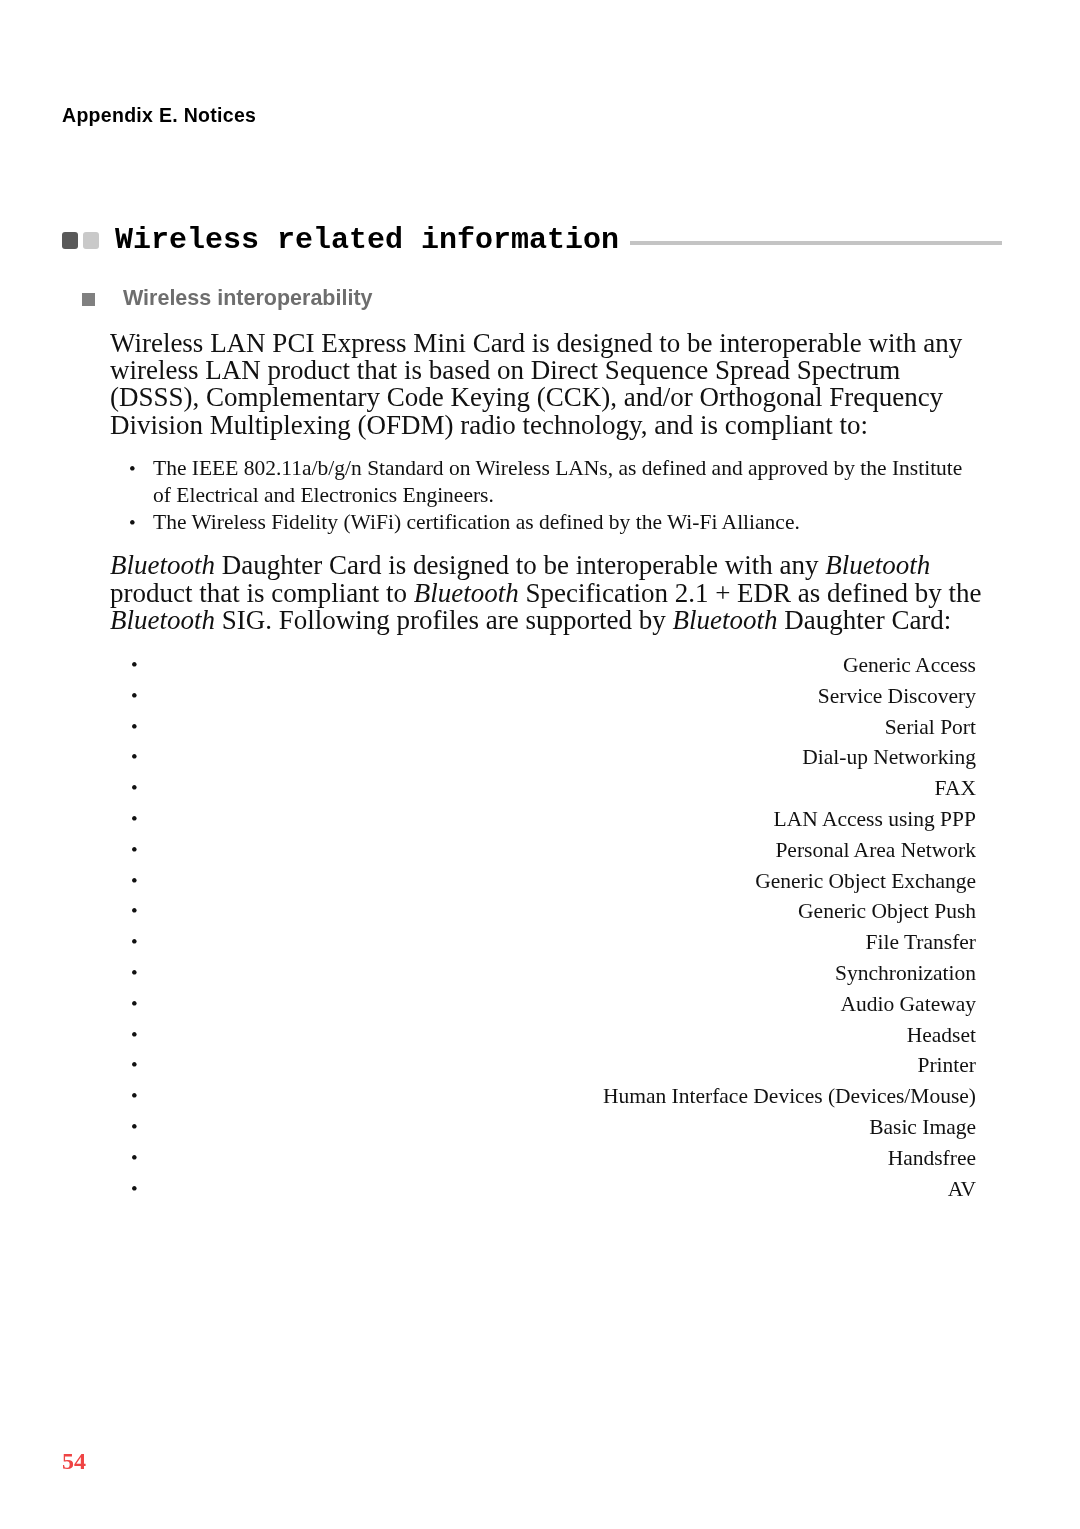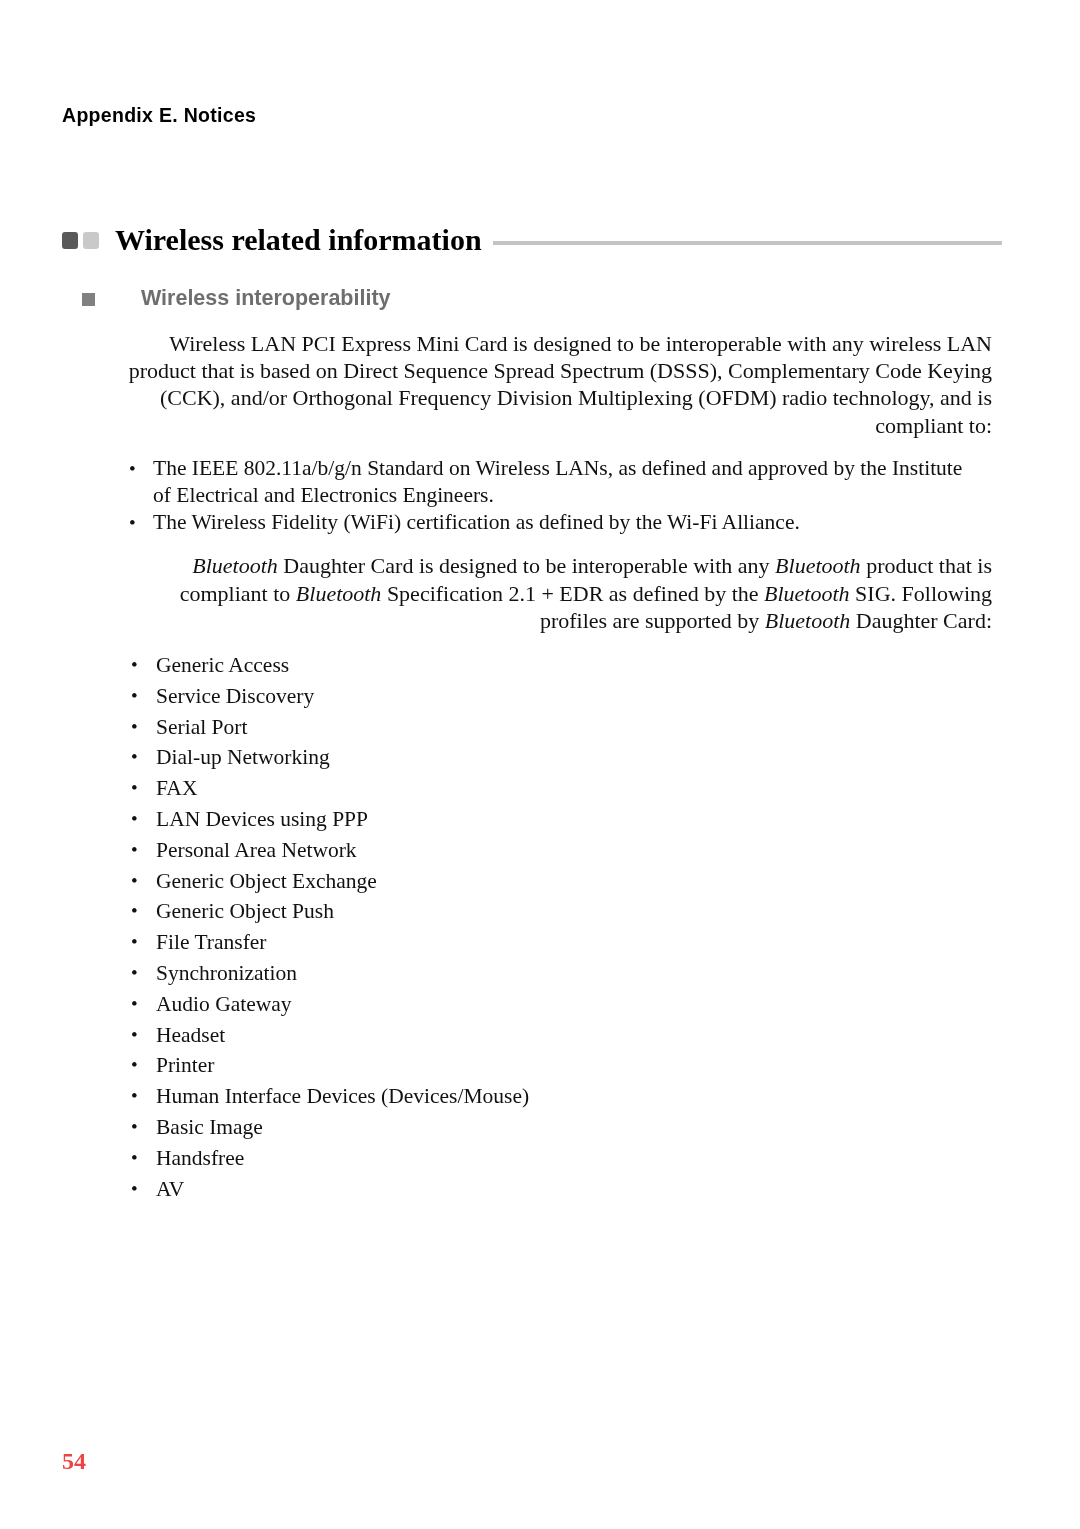--- a/index.html
+++ b/index.html
@@ -46,21 +46,21 @@
   .sq {
     width: 16px;
     height: 17px;
     border-radius: 3px;
     flex: 0 0 auto;
   }
   .sq-dark { background: #595959; }
   .sq-light { background: #c9c9c9; margin-left: 5px; }
 
   .title-text {
-    font-family: Liberation Serif, serif;
+    font-family: Liberation Mono, monospace;
     font-weight: bold;
     font-size: 30px;
     line-height: 30px;
     color: #000000;
     margin-left: 16px;
     white-space: nowrap;
   }
   .title-rule {
     flex: 1 1 auto;
     height: 4px;
@@ -69,21 +69,20 @@
     margin-top: 6px;
   }
 
   
   .subhead {
     position: absolute;
     left: 82px;
     top: 286px;
     display: flex;
     align-items: flex-start;
-    gap: 18px;
   }
   .subhead-bullet {
     width: 13px;
     height: 13px;
     background: #808080;
     margin-top: 7px;
     flex: 0 0 auto;
   }
   .subhead-text {
     font-family: "Liberation Sans", sans-serif;
@@ -97,23 +96,23 @@
   
   .body-area {
     position: absolute;
     left: 110px;
     top: 330px;
     width: 882px;
   }
 
   p.para {
     margin: 0;
-    font-size: 22px;
+    font-size: 27px;
     line-height: 27.2px;
-    text-align: right;
+    text-align: left;
     color: #111111;
     font-family: Liberation Serif, serif;
   }
 
   .gap-after-para { margin-top: 7px; }
 
   ul.blist {
     list-style: none;
     margin: 16px;
     padding: 0;
@@ -131,20 +130,21 @@
     left: 3px;
     top: 0;
     font-size: 19px;
     line-height: 27.2px;
     color: #111111;
   }
 
   ul.profiles li {
     line-height: 30.8px;
     padding-left: 30px;
+    text-align: right;
   }
   ul.profiles li::before {
     line-height: 30.8px;
     left: 5px;
   }
 
   .italic { font-style: italic; }
 
   
   .page-number {
@@ -197,21 +197,21 @@
       <span class="italic">Bluetooth</span>
       <span>Daughter Card:</span>
     </p>
 
     <ul class="blist profiles">
       <li>Generic Access</li>
       <li>Service Discovery</li>
       <li>Serial Port</li>
       <li>Dial-up Networking</li>
       <li>FAX</li>
-      <li>LAN Devices using PPP</li>
+      <li>LAN Access using PPP</li>
       <li>Personal Area Network</li>
       <li>Generic Object Exchange</li>
       <li>Generic Object Push</li>
       <li>File Transfer</li>
       <li>Synchronization</li>
       <li>Audio Gateway</li>
       <li>Headset</li>
       <li>Printer</li>
       <li>Human Interface Devices (Devices/Mouse)</li>
       <li>Basic Image</li>

